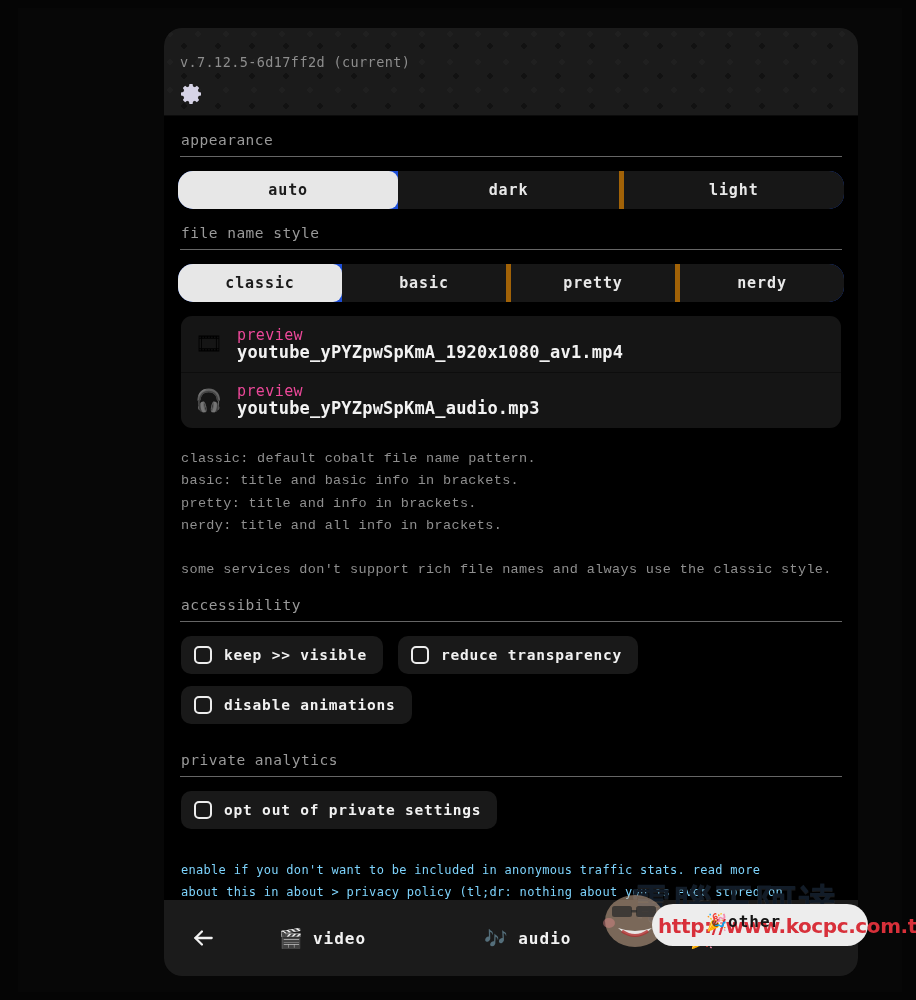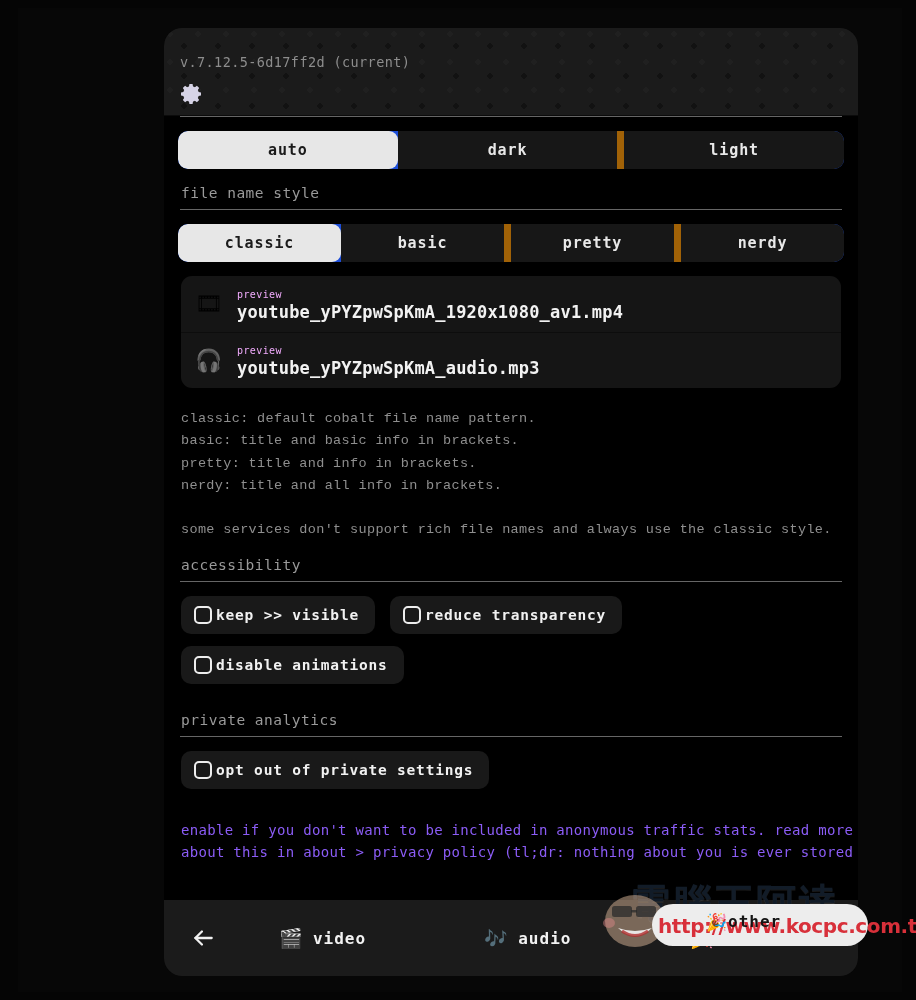--- a/index.html
+++ b/index.html
@@ -108,35 +108,35 @@
     background: #b9b9b9;
     opacity: 0.55;
     margin: 0 2px 14px 2px;
   }
 
   
   .segmented {
     display: flex;
     width: 100%;
     height: 38px;
-    border-radius: 10px;
+    border-radius: 15px;
     background: #1d4ed8;
     overflow: hidden;
   }
   .seg {
     flex: 1 1 0;
     display: flex;
     align-items: center;
     justify-content: center;
     font-size: 15px;
     font-weight: 700;
     letter-spacing: 0.9px;
     color: #e8e8e8;
     background: #171717;
-    border-right: 7px solid #a16207;
+    border-right: 5px solid #a16207;
     cursor: pointer;
     user-select: none;
   }
   .seg:last-child { border-right: none; }
   .seg.selected {
     background: #e7e7e7;
     color: #1b1b1b;
     border-radius: 9px;
     border-right: none;
   }
@@ -162,22 +162,22 @@
   .preview-emoji {
     font-size: 22px;
     line-height: 26px;
     width: 28px;
     text-align: center;
     flex: 0 0 28px;
     font-family: "DejaVu Sans", sans-serif;
   }
   .preview-texts { display: flex; flex-direction: column; gap: 1px; min-width: 0; }
   .preview-label {
-    font-size: 10px;
-    color: #f0abfc;
+    font-size: 15px;
+    color: #ec4899;
     letter-spacing: 0.4px;
     line-height: 14px;
   }
   .preview-filename {
     font-size: 17px;
     font-weight: 700;
     color: #f2f2f2;
     letter-spacing: 0.2px;
     line-height: 18px;
     white-space: nowrap;
@@ -199,21 +199,21 @@
 
   
   .check-row {
     display: flex;
     gap: 15px;
     margin: 0 3px 12px 3px;
   }
   .check-pill {
     display: inline-flex;
     align-items: center;
-    gap: 4px;
+    gap: 12px;
     height: 38px;
     padding: 0 16px 0 13px;
     border-radius: 10px;
     background: #191919;
     cursor: pointer;
     user-select: none;
   }
   .checkbox {
     width: 18px;
     height: 18px;
@@ -226,22 +226,22 @@
     font-size: 14.5px;
     font-weight: 700;
     color: #f1f1f1;
     letter-spacing: 0.8px;
     white-space: nowrap;
   }
 
   
   .note-block { padding: 18px 3px 0 3px; }
   .note-line {
-    font-size: 14px;
-    color: #8b5cf6;
+    font-size: 12px;
+    color: #7dd3fc;
     letter-spacing: 0.3px;
     line-height: 22px;
     white-space: nowrap;
   }
 
   
   .card-footer {
     flex: 0 0 76px;
     height: 76px;
     background: #1b1b1b;
@@ -365,20 +365,21 @@
       <div class="title-row">
         <svg class="gear-icon" viewBox="0 0 24 24">
           <path fill="#d6d3e6" d="M12 8.3a3.7 3.7 0 1 0 0 7.4 3.7 3.7 0 0 0 0-7.4zm0 5.6a1.9 1.9 0 1 1 0-3.8 1.9 1.9 0 0 1 0 3.8z"></path>
           <path fill="#d6d3e6" d="M21 13.6v-3.2l-2.4-.4a6.9 6.9 0 0 0-.8-1.9l1.4-2-2.3-2.3-2 1.4a6.9 6.9 0 0 0-1.9-.8L12.6 2h-3.2l-.4 2.4a6.9 6.9 0 0 0-1.9.8l-2-1.4L2.8 6.1l1.4 2a6.9 6.9 0 0 0-.8 1.9L1 10.4v3.2l2.4.4c.2.7.4 1.3.8 1.9l-1.4 2 2.3 2.3 2-1.4c.6.4 1.2.6 1.9.8l.4 2.4h3.2l.4-2.4c.7-.2 1.3-.4 1.9-.8l2 1.4 2.3-2.3-1.4-2c.4-.6.6-1.2.8-1.9l2.4-.4z"></path>
         </svg>
       </div>
     </div>
 
     <div class="card-body">
 
+      <div class="section-label">appearance</div>
       <div class="section-rule"></div>
       <div class="segmented">
         <div class="seg selected">auto</div>
         <div class="seg">dark</div>
         <div class="seg">light</div>
       </div>
 
       <div class="section-label">file name style</div>
       <div class="section-rule"></div>
       <div class="segmented">

